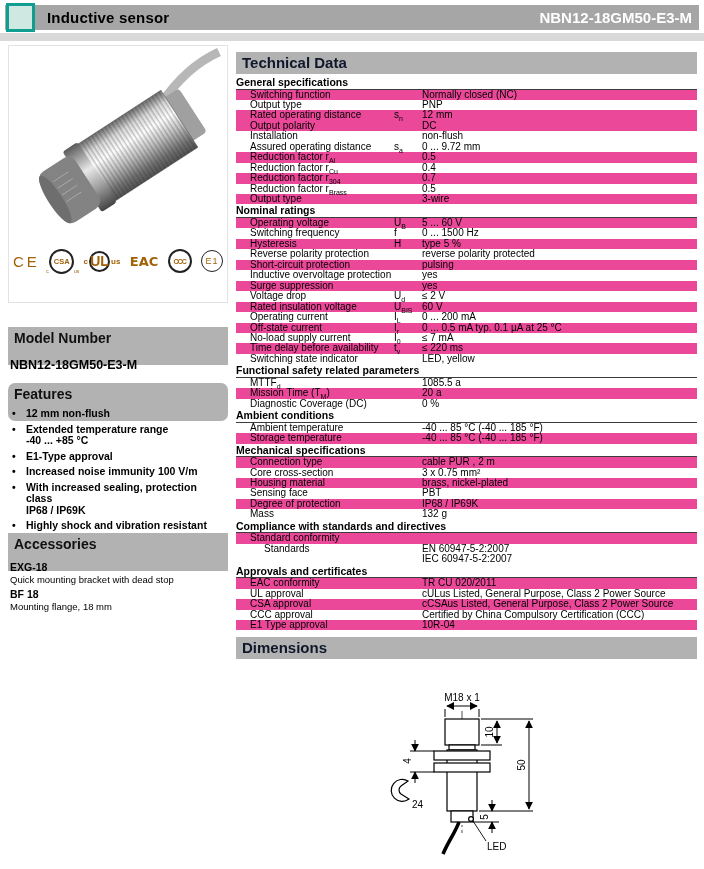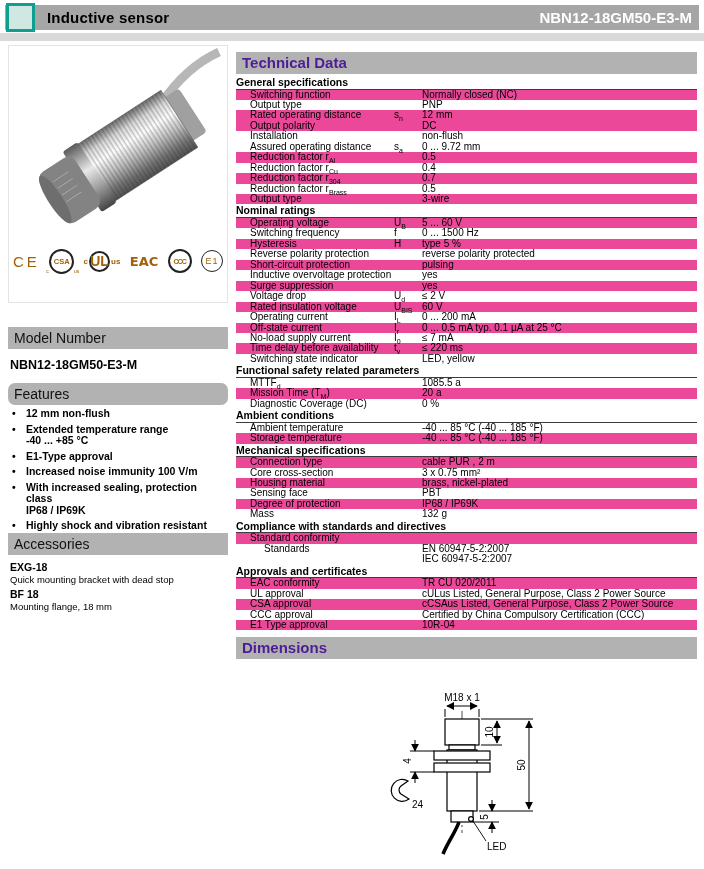--- a/index.html
+++ b/index.html
@@ -28,36 +28,36 @@
   .mark-ce { font-size:15px; letter-spacing:3px; font-weight:500; }
   .circ { border:2px solid #222; border-radius:50%; display:flex; align-items:center; justify-content:center; font-weight:bold; }
   .csa-c { width:25px; height:25px; font-size:7.5px; position:relative; }
   .csa-c .tiny { position:absolute; font-size:5px; font-weight:normal; bottom:-2px; }
   .csa-c .tc { left:-5px; } .csa-c .tus { right:-7px; }
   .ul-wrap { font-size:8px; font-weight:bold; }
   .ul-c { width:21px; height:21px; font-size:14px; border-width:2px; margin:0 1px; }
   .eac { font-size:13px; font-weight:900; letter-spacing:0px; font-family:"DejaVu Sans", sans-serif; }
   .ccc-c { width:24px; height:24px; font-size:7px; letter-spacing:-1px; }
   .e1-c { width:22px; height:22px; font-size:9px; border-width:1.5px; font-weight:normal; letter-spacing:1px; }
-  .lc-bar { position:absolute; left:0; width:220px; height:22px; background:#b2b2b2;
-    font-size:14px; font-weight:normal; color:#111; line-height:22px; padding-left:6px; }
+  .lc-bar { position:absolute; left:0; width:220px; height:38px; background:#b2b2b2;
+    font-size:14px; font-weight:bold; color:#111; line-height:22px; padding-left:6px; }
   .bar-model { top:282px; } .bar-features { top:338px;border-radius:7px; } .bar-acc { top:488px; }
   .model-value { position:absolute; top:313px; left:2px; font-size:12.5px; font-weight:bold; }
   .features-list { position:absolute; top:363px; left:2px; width:216px; }
   .feat { display:flex; margin-bottom:4px; }
   .feat .bullet { width:16px; flex:none; font-size:10.5px; font-weight:bold; line-height:11.5px; padding-left:2px; }
   .feat-text { font-size:10.5px; font-weight:bold; line-height:11.5px; }
   .acc-list { position:absolute; top:516px; left:2px; width:216px; }
   .acc-code { font-size:10.5px; font-weight:bold; margin-top:3px; }
   .acc-code:first-child { margin-top:0; }
   .acc-desc { font-size:9.5px; margin-top:1px; }
 
   
   .right-col { position:absolute; left:236px; top:52px; width:461px; }
-  .rc-bar { height:22px; background:#b2b2b2; font-size:15px; font-weight:bold; color:#4c1d95;
+  .rc-bar { height:22px; background:#b2b2b2; font-size:15px; font-weight:bold; color:#0f172a;
     line-height:22px; padding-left:6px; }
   .rc-bar.dims { margin-top:7px; }
   #tech-sections { margin-top:2px; }
   .t-sec { font-weight:bold; font-size:10.5px; line-height:12.5px; border-bottom:1px solid #3c3c3c; }
   .t-row { display:flex; padding-left:14px; font-size:10px; line-height:10.45px; }
   .t-row.shaded { background:#ec4899; }
   .t-label { width:144px; flex:none; }
   .t-row.ind2 .t-label { padding-left:14px; }
   .t-sym { width:28px; flex:none; }
   .t-val { flex:1; }

